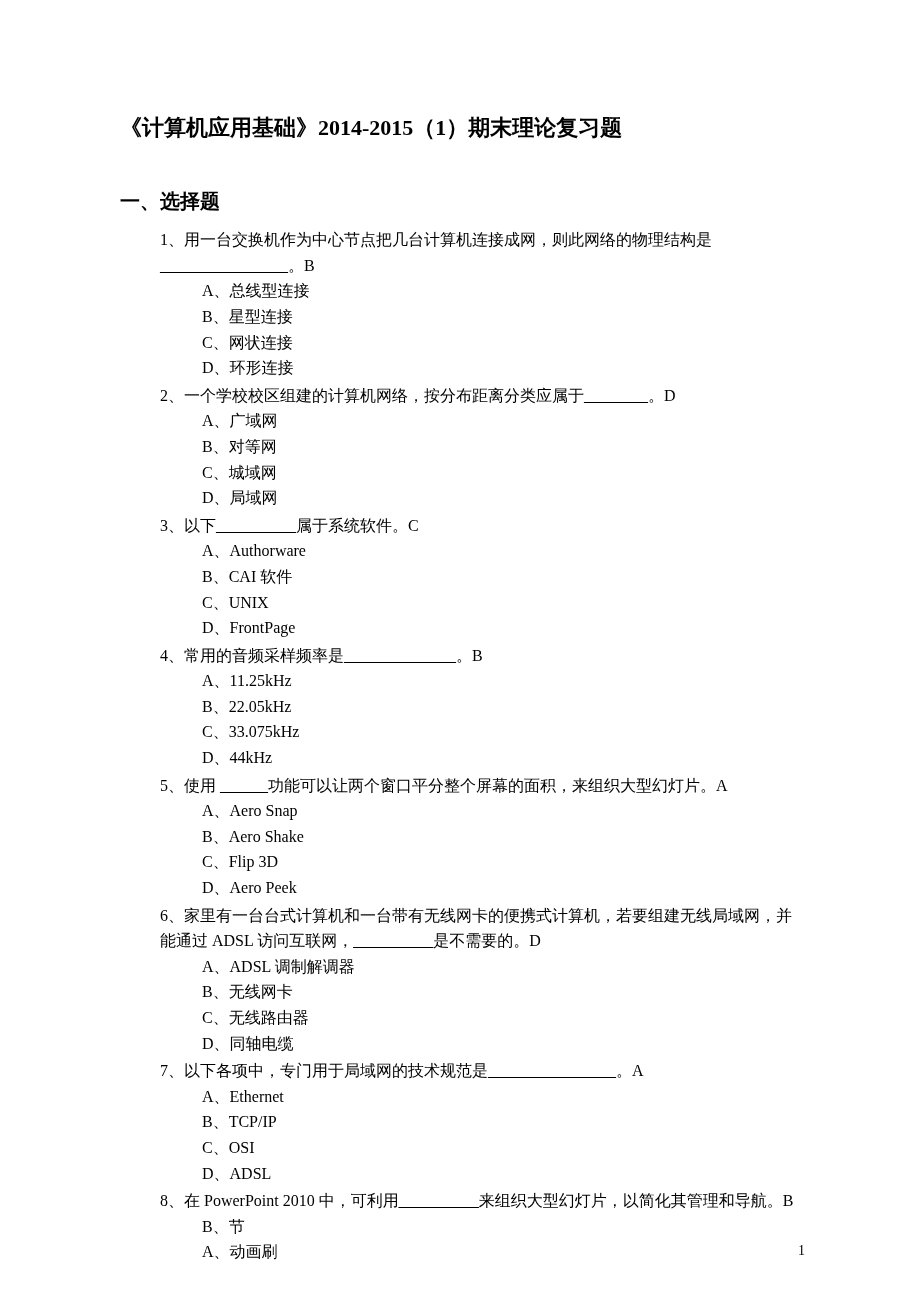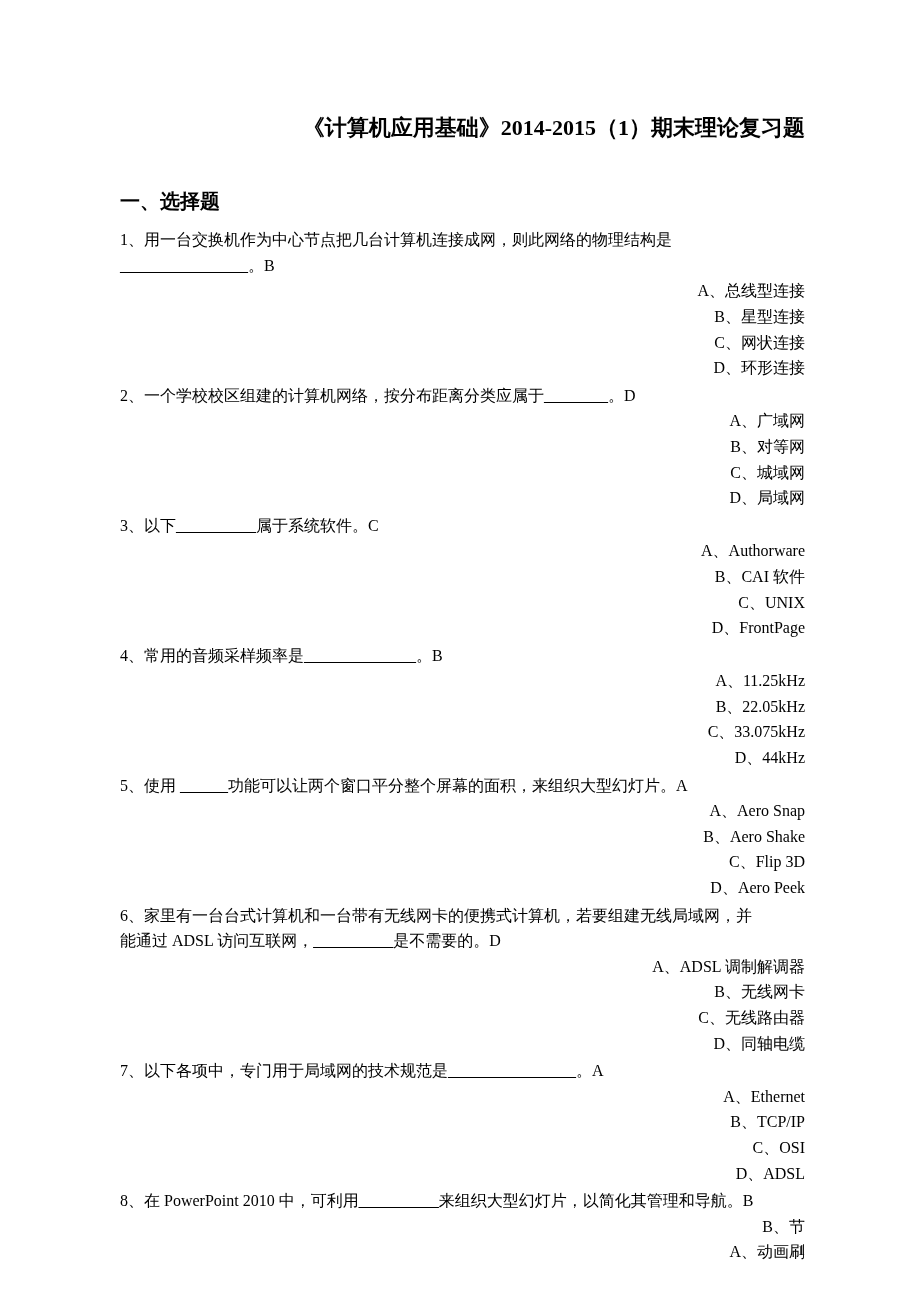--- a/index.html
+++ b/index.html
@@ -12,42 +12,42 @@
       font-family: "SimSun", "宋体", serif;
       width: 920px;
       height: 1302px;
       padding: 110px 115px 50px 120px;
       color: #000;
       font-size: 16px;
       line-height: 1.6;
       position: relative;
     }
     .title {
-      text-align: right;
+      text-align: left;
       font-size: 22px;
       font-weight: bold;
       font-family: "SimSun", "宋体", serif;
       margin-bottom: 28px;
     }
     .section-heading {
       font-size: 20px;
       font-weight: bold;
       font-family: "SimHei", "黑体", sans-serif;
       margin-bottom: 10px;
       margin-top: 40px;
     }
     .question {
       margin-bottom: 2px;
+      margin-left: 40px;
     }
     .question-stem {
       font-size: 16px;
     }
     .options {
       padding-left: 42px;
-      text-align: right;
     }
     .option {
       font-size: 16px;
     }
     .blank {
       text-decoration: underline;
       text-align: right;
     }
     .page-number {
       position: absolute;

